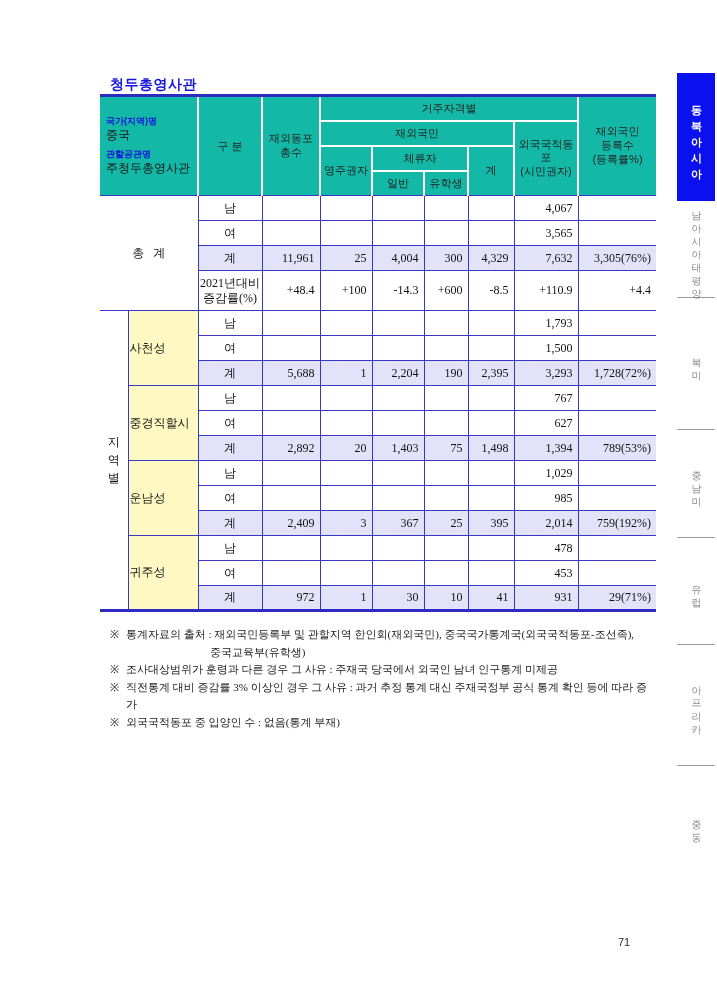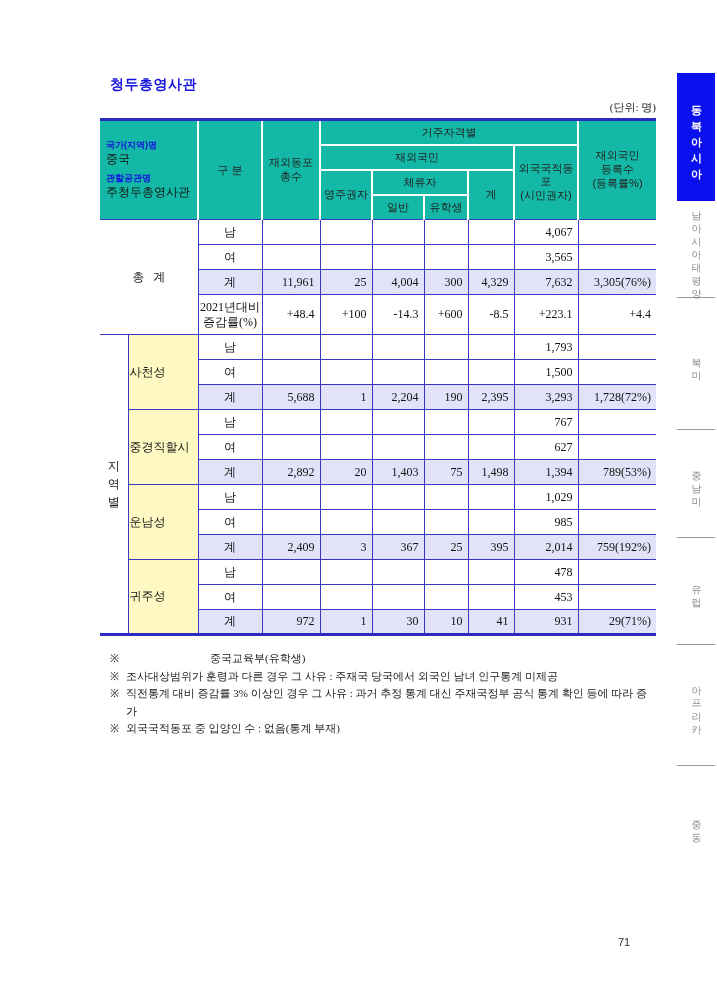--- a/index.html
+++ b/index.html
@@ -71,21 +71,20 @@
   .t1{height:128px;} .t2{height:96px;} .t3{height:131px;} .t4{height:107px;}
   .t5{height:106px;} .t6{height:120px;} .t7{height:120px;}
   
   .page-number{position:absolute;left:618px;top:936px;font-size:11px;color:#2b2b2b;}
 </style>
 </head>
 <body>
 
 <div class="content">
   <div class="page-title">청두총영사관</div>
-  <div class="unit-label">(단위:  명)</div>
 
   <table class="stat">
     <colgroup>
       <col style="width:28px">
         <col style="width:70px">
         <col style="width:64px">
       <col style="width:58px">
         <col style="width:52px">
         <col style="width:52px">
       <col style="width:44px">
@@ -158,21 +157,21 @@
         <td class="num edge-r">3,305(76%)</td>
       </tr>
       <tr class="tall">
         <td class="lbl lbl-sm pre">2021년대비
 증감률(%)</td>
         <td class="num">+48.4</td>
         <td class="num">+100</td>
         <td class="num">-14.3</td>
         <td class="num">+600</td>
         <td class="num">-8.5</td>
-        <td class="num">+223.1</td>
+        <td class="num">+110.9</td>
         <td class="num edge-r">+4.4</td>
       </tr>
 
       <tr>
         <td rowspan="12" class="rgroup edge-l pre">지
 역
 별</td>
         <td rowspan="3" class="rname">사천성</td>
         <td class="lbl">남</td>
         <td class="num"></td>
@@ -299,20 +298,21 @@
         <td class="num">931</td>
         <td class="num edge-r">29(71%)</td>
       </tr>
     </tbody>
   </table>
 
   <div class="footnotes">
     <div class="fn">
       <span class="fn-marker">※</span>
       <span class="fn-body">
+        <span>통계자료의 출처 : 재외국민등록부 및 관할지역 한인회(재외국민), 중국국가통계국(외국국적동포-조선족),</span>
         <span class="fn-cont" style="display:block">중국교육부(유학생)</span>
       </span>
     </div>
     <div class="fn">
       <span class="fn-marker">※</span>
       <span class="fn-body">조사대상범위가 훈령과 다른 경우 그 사유 : 주재국 당국에서 외국인 남녀 인구통계 미제공</span>
     </div>
     <div class="fn">
       <span class="fn-marker">※</span>
       <span class="fn-body">직전통계 대비 증감률 3% 이상인 경우 그 사유 : 과거 추정 통계 대신 주재국정부 공식 통계 확인 등에 따라 증가</span>

